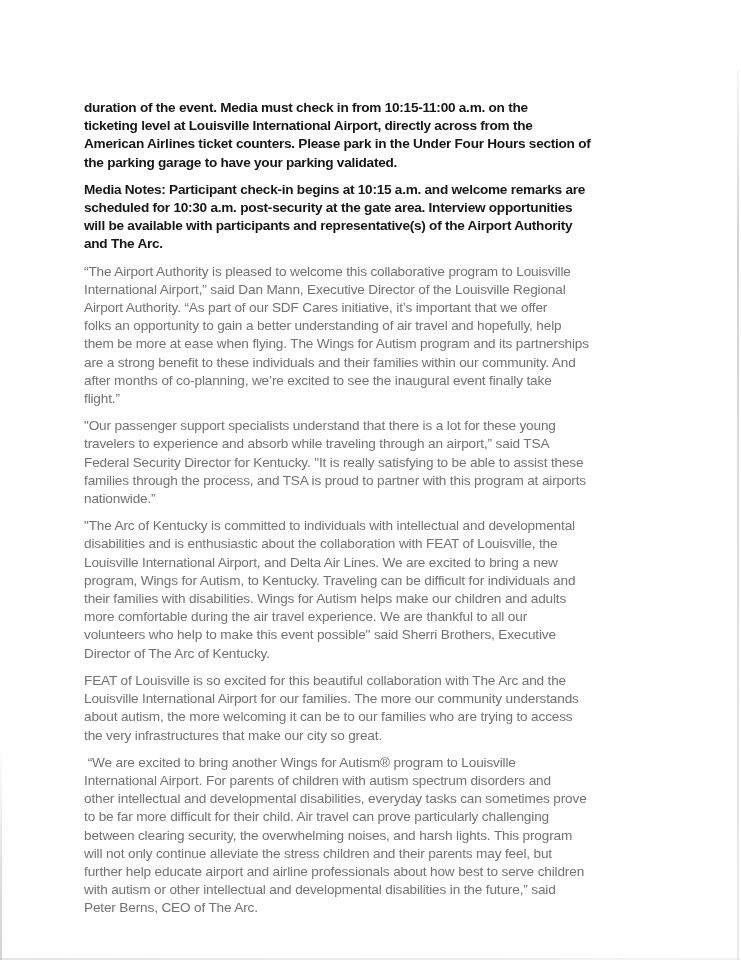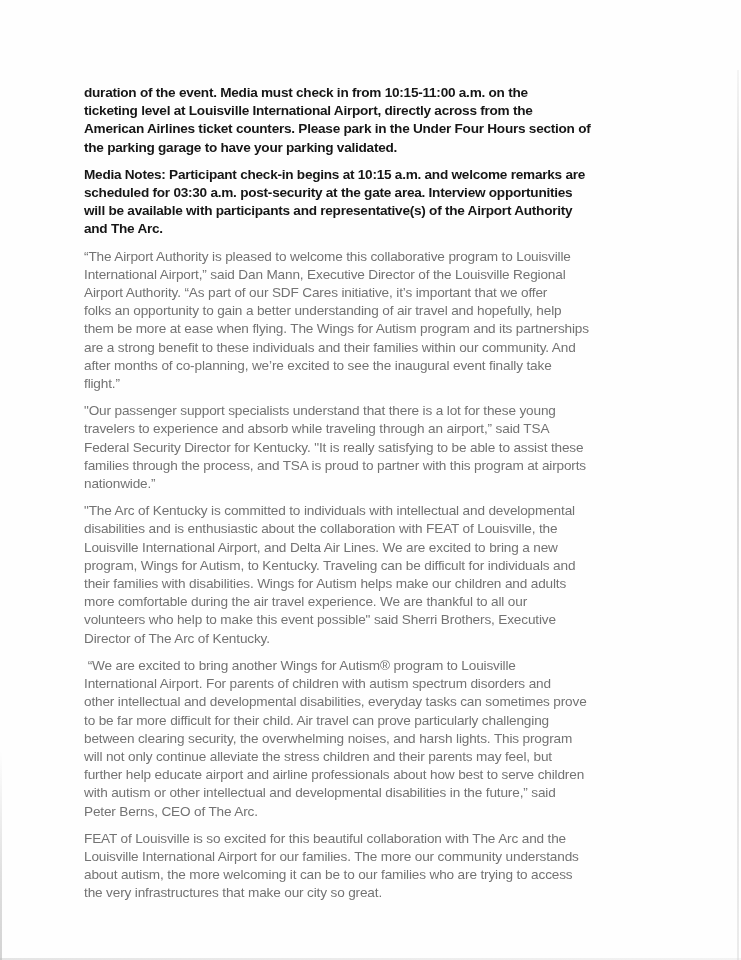--- a/index.html
+++ b/index.html
@@ -15,21 +15,21 @@
     font-family: "Liberation Sans", "DejaVu Sans", sans-serif;
   }
   .page {
     position: absolute;
     inset: 0;
     background: #fefefe;
   }
   .text-block {
     position: absolute;
     left: 84px;
-    top: 84px;
+    top: 99px;
     width: 640px;
   }
   .para {
     margin: 0 0 9px 0;
     font-size: 13.6px;
     line-height: 18.2px;
     letter-spacing: -0.15px;
     white-space: pre-wrap;
     color: #737373;
     text-rendering: optimizeLegibility;
@@ -85,21 +85,21 @@
 
 <div class="page">
 
   <div class="text-block">
     <p class="para bold">duration of the event. Media must check in from 10:15-11:00 a.m. on the
 ticketing level at Louisville International Airport, directly across from the
 American Airlines ticket counters. Please park in the Under Four Hours section of
 the parking garage to have your parking validated.</p>
 
     <p class="para bold">Media Notes: Participant check-in begins at 10:15 a.m. and welcome remarks are
-scheduled for 03:30 a.m. post-security at the gate area. Interview opportunities
+scheduled for 10:30 a.m. post-security at the gate area. Interview opportunities
 will be available with participants and representative(s) of the Airport Authority
 and The Arc.</p>
 
     <p class="para">“The Airport Authority is pleased to welcome this collaborative program to Louisville
 International Airport,” said Dan Mann, Executive Director of the Louisville Regional
 Airport Authority. “As part of our SDF Cares initiative, it’s important that we offer
 folks an opportunity to gain a better understanding of air travel and hopefully, help
 them be more at ease when flying. The Wings for Autism program and its partnerships
 are a strong benefit to these individuals and their families within our community. And
 after months of co-planning, we’re excited to see the inaugural event finally take
@@ -113,32 +113,32 @@
 
     <p class="para">"The Arc of Kentucky is committed to individuals with intellectual and developmental
 disabilities and is enthusiastic about the collaboration with FEAT of Louisville, the
 Louisville International Airport, and Delta Air Lines. We are excited to bring a new
 program, Wings for Autism, to Kentucky. Traveling can be difficult for individuals and
 their families with disabilities. Wings for Autism helps make our children and adults
 more comfortable during the air travel experience. We are thankful to all our
 volunteers who help to make this event possible" said Sherri Brothers, Executive
 Director of The Arc of Kentucky.</p>
 
+    <p class="para">FEAT of Louisville is so excited for this beautiful collaboration with The Arc and the
+Louisville International Airport for our families. The more our community understands
+about autism, the more welcoming it can be to our families who are trying to access
+the very infrastructures that make our city so great.</p>
+
     <p class="para"> “We are excited to bring another Wings for Autism® program to Louisville
 International Airport. For parents of children with autism spectrum disorders and
 other intellectual and developmental disabilities, everyday tasks can sometimes prove
 to be far more difficult for their child. Air travel can prove particularly challenging
 between clearing security, the overwhelming noises, and harsh lights. This program
 will not only continue alleviate the stress children and their parents may feel, but
 further help educate airport and airline professionals about how best to serve children
 with autism or other intellectual and developmental disabilities in the future,” said
 Peter Berns, CEO of The Arc.</p>
-
-    <p class="para">FEAT of Louisville is so excited for this beautiful collaboration with The Arc and the
-Louisville International Airport for our families. The more our community understands
-about autism, the more welcoming it can be to our families who are trying to access
-the very infrastructures that make our city so great.</p>
   </div>
 
   <div class="scan-edge-right"></div>
   <div class="scan-edge-left"></div>
   <div class="scan-edge-bottom"></div>
 </div>
 
 </body></html>

